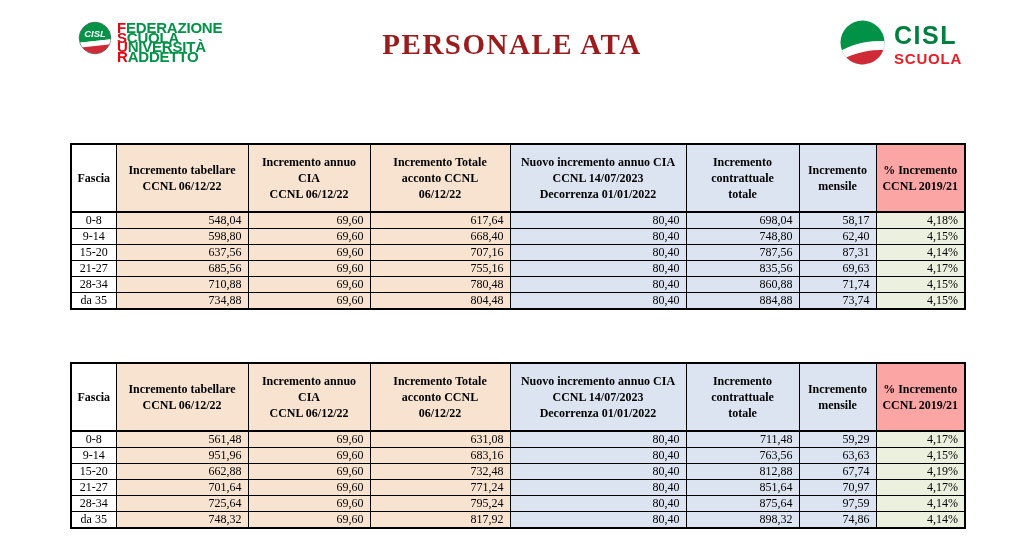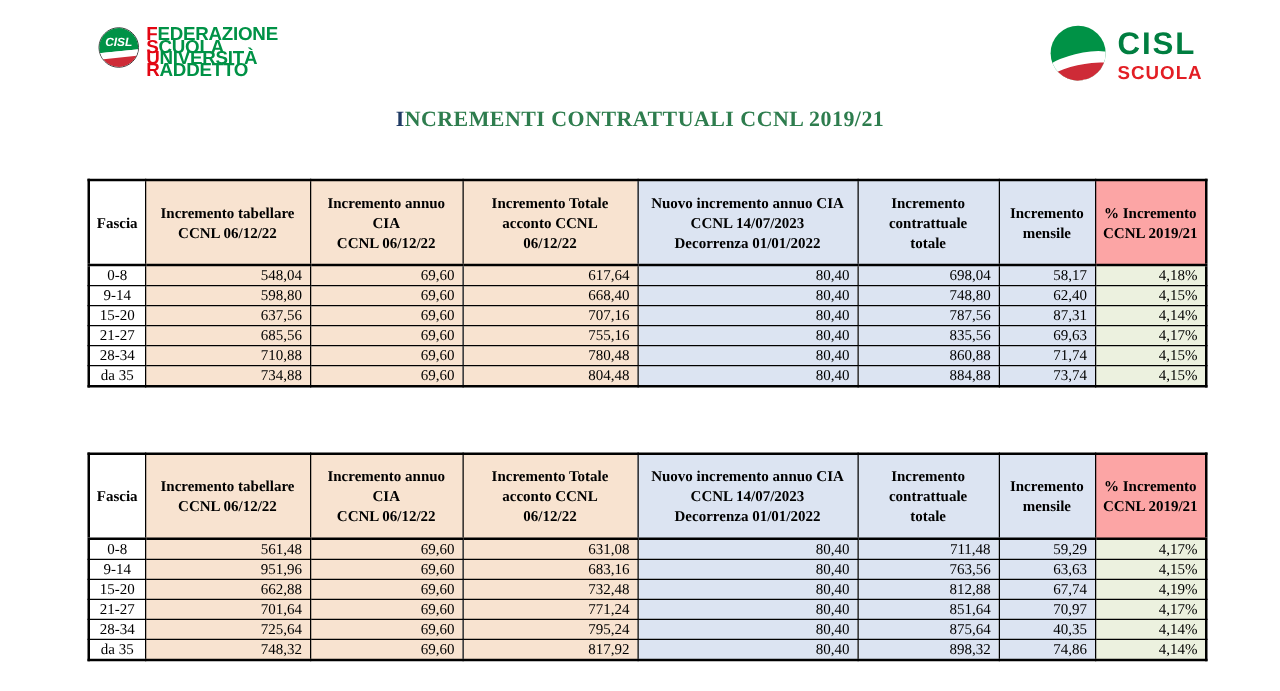--- a/index.html
+++ b/index.html
@@ -93,21 +93,21 @@
       <text x="17" y="17" text-anchor="middle" font-family="Liberation Sans, sans-serif" font-size="9.5" font-weight="bold" fill="#ffffff" font-style="italic">CISL</text>
     </svg>
     <div class="fsur-lines">
       <div><span class="init">F</span><span class="rest">EDERAZIONE</span></div>
       <div><span class="init">S</span><span class="rest">CUOLA</span></div>
       <div><span class="init">U</span><span class="rest">NIVERSITÀ</span></div>
       <div><span class="init">R</span><span class="rest">ADDETTO</span></div>
     </div>
   </div>
 
-  <h2 class="page-subtitle"><span class="first">I</span><span>NCREMENTI CONTRATTUALI CCNL 2019/21</span></h2>
+  <h1 class="page-title">PERSONALE ATA</h1>
 
   <div class="logo-right">
     <svg width="47" height="47" viewBox="0 0 47 47">
       <defs>
           <clipPath id="rc">
             <circle cx="23.5" cy="23.5" r="22"></circle>
           </clipPath>
         </defs>
       <g clip-path="url(#rc)">
         <rect x="-2" y="-2" width="51" height="51" fill="#009246"></rect>
@@ -298,21 +298,21 @@
             <td class="c6">70,97</td>
             <td class="c7">4,17%</td>
           </tr>
           <tr>
             <td class="c0">28-34</td>
             <td class="c1">725,64</td>
             <td class="c2">69,60</td>
             <td class="c3">795,24</td>
             <td class="c4">80,40</td>
             <td class="c5">875,64</td>
-            <td class="c6">40,35</td>
+            <td class="c6">97,59</td>
             <td class="c7">4,14%</td>
           </tr>
           <tr>
             <td class="c0">da 35</td>
             <td class="c1">748,32</td>
             <td class="c2">69,60</td>
             <td class="c3">817,92</td>
             <td class="c4">80,40</td>
             <td class="c5">898,32</td>
             <td class="c6">74,86</td>

